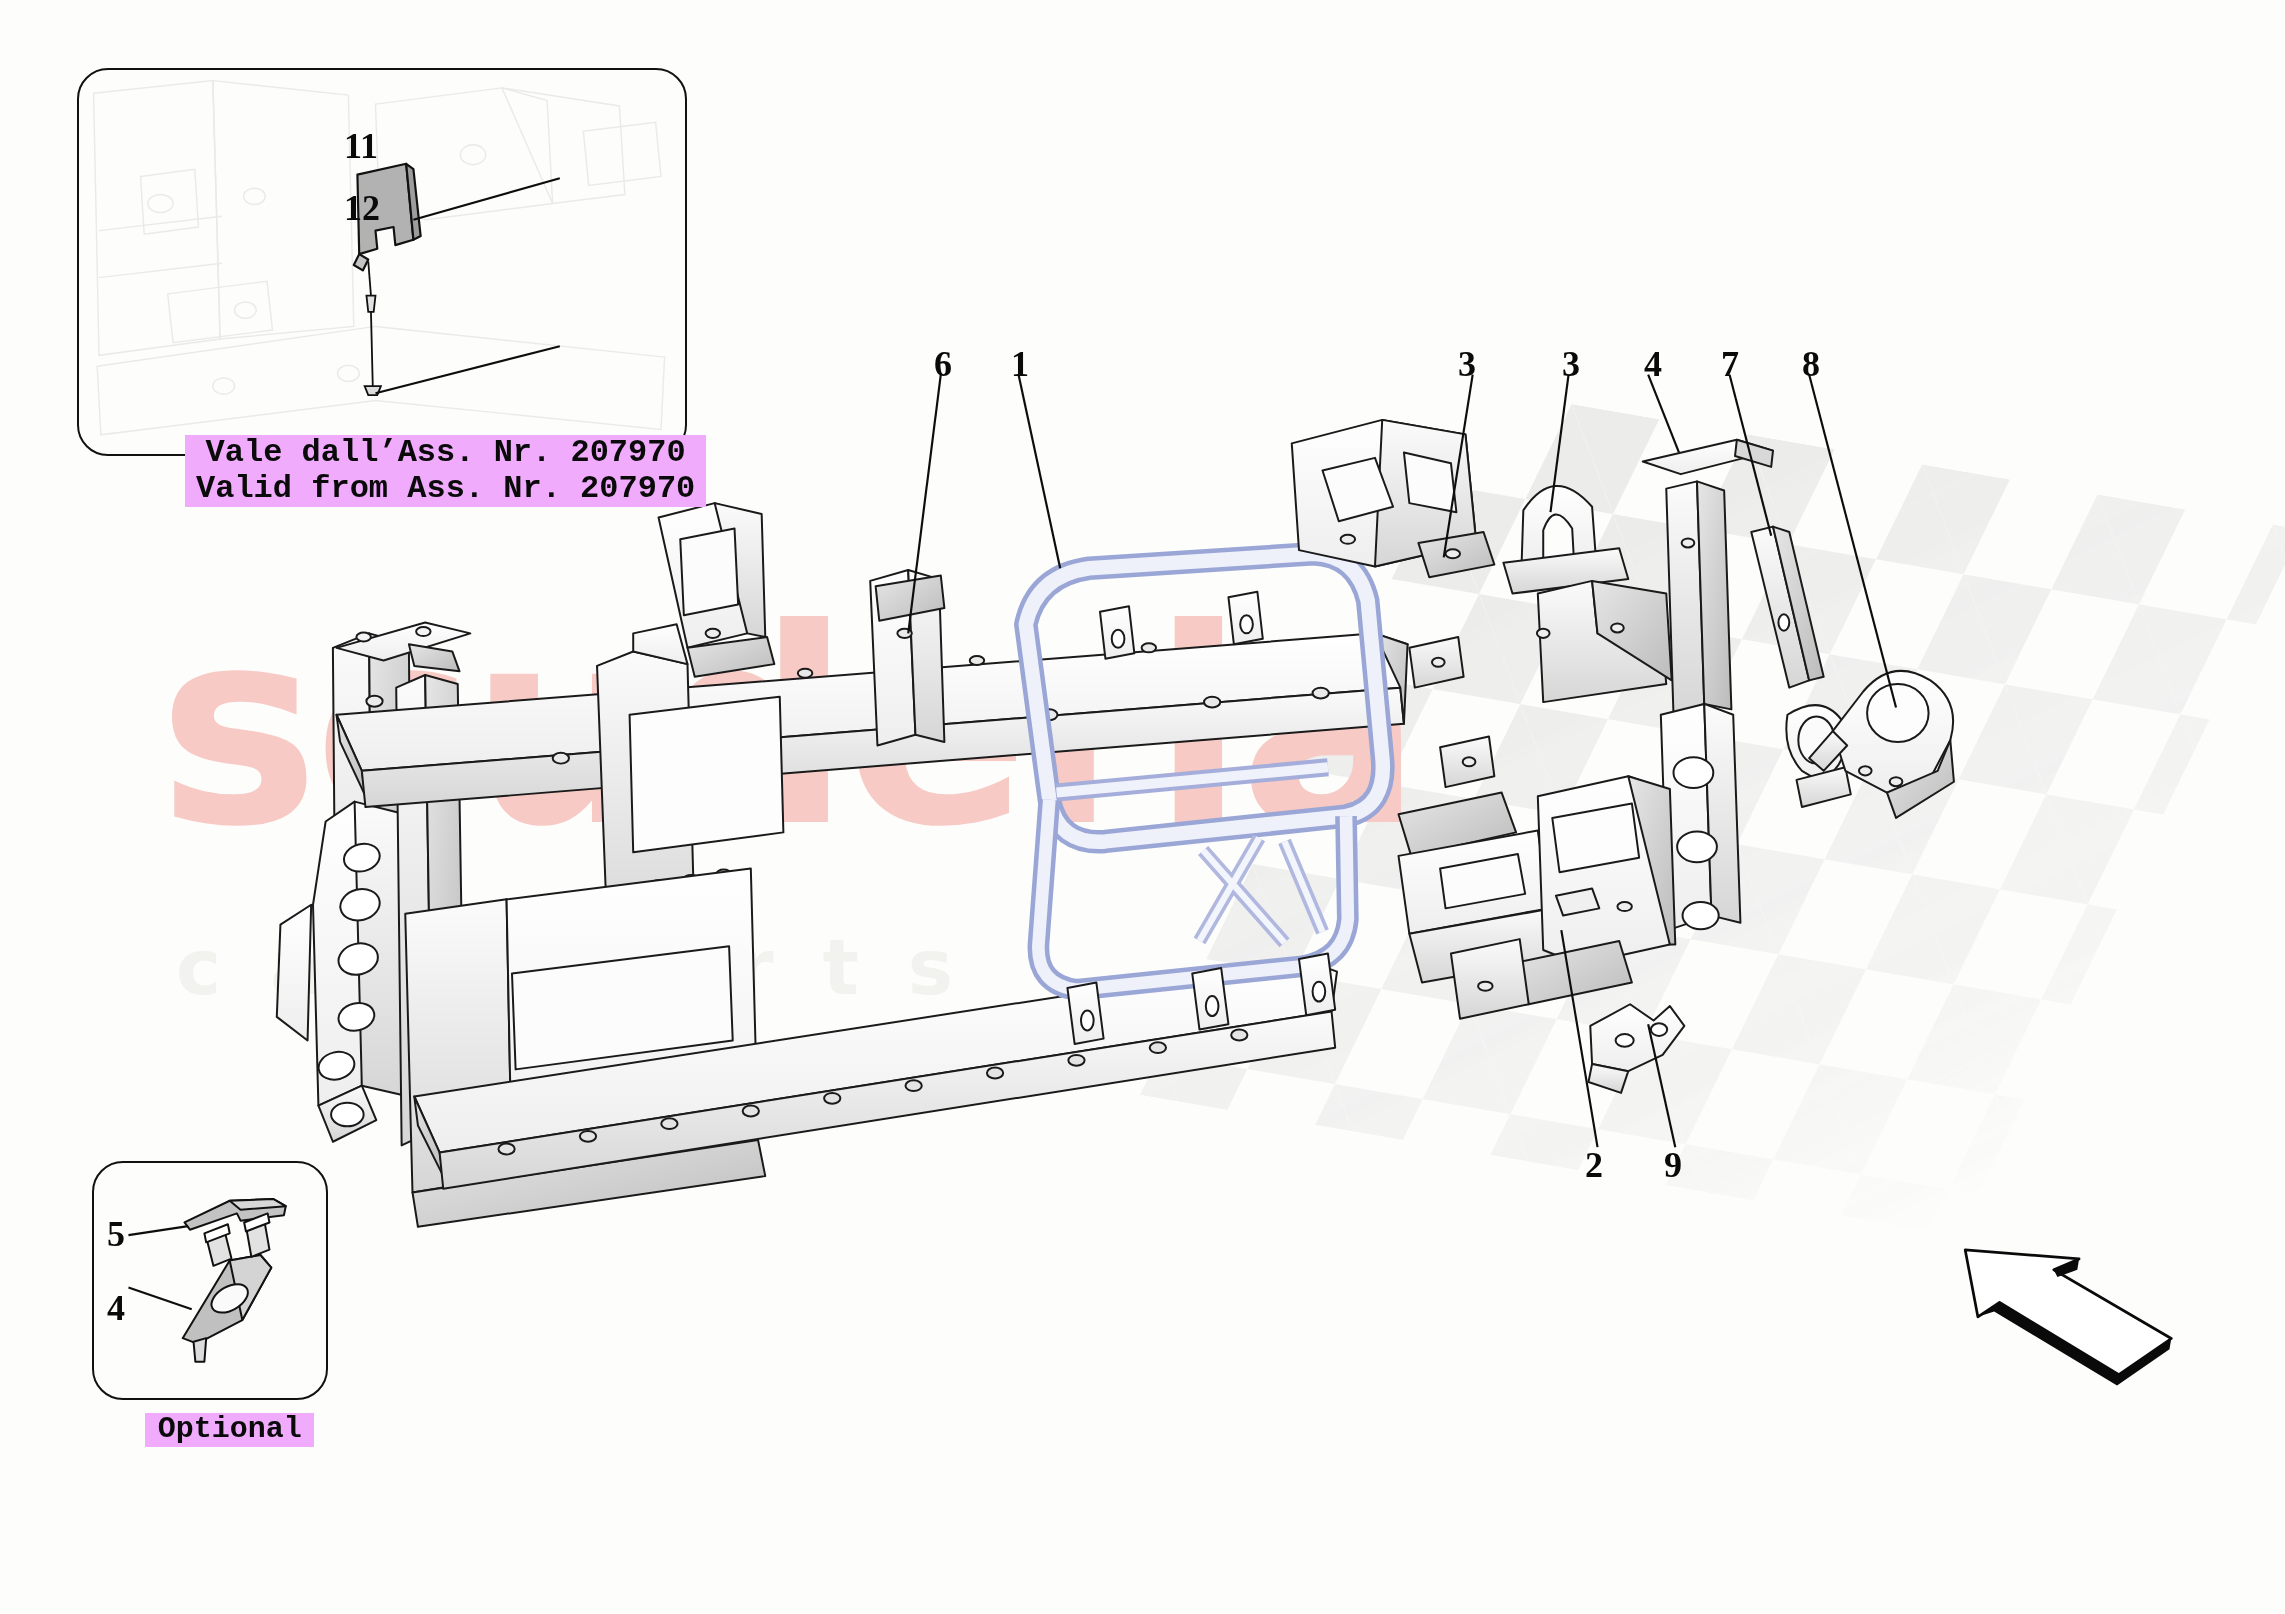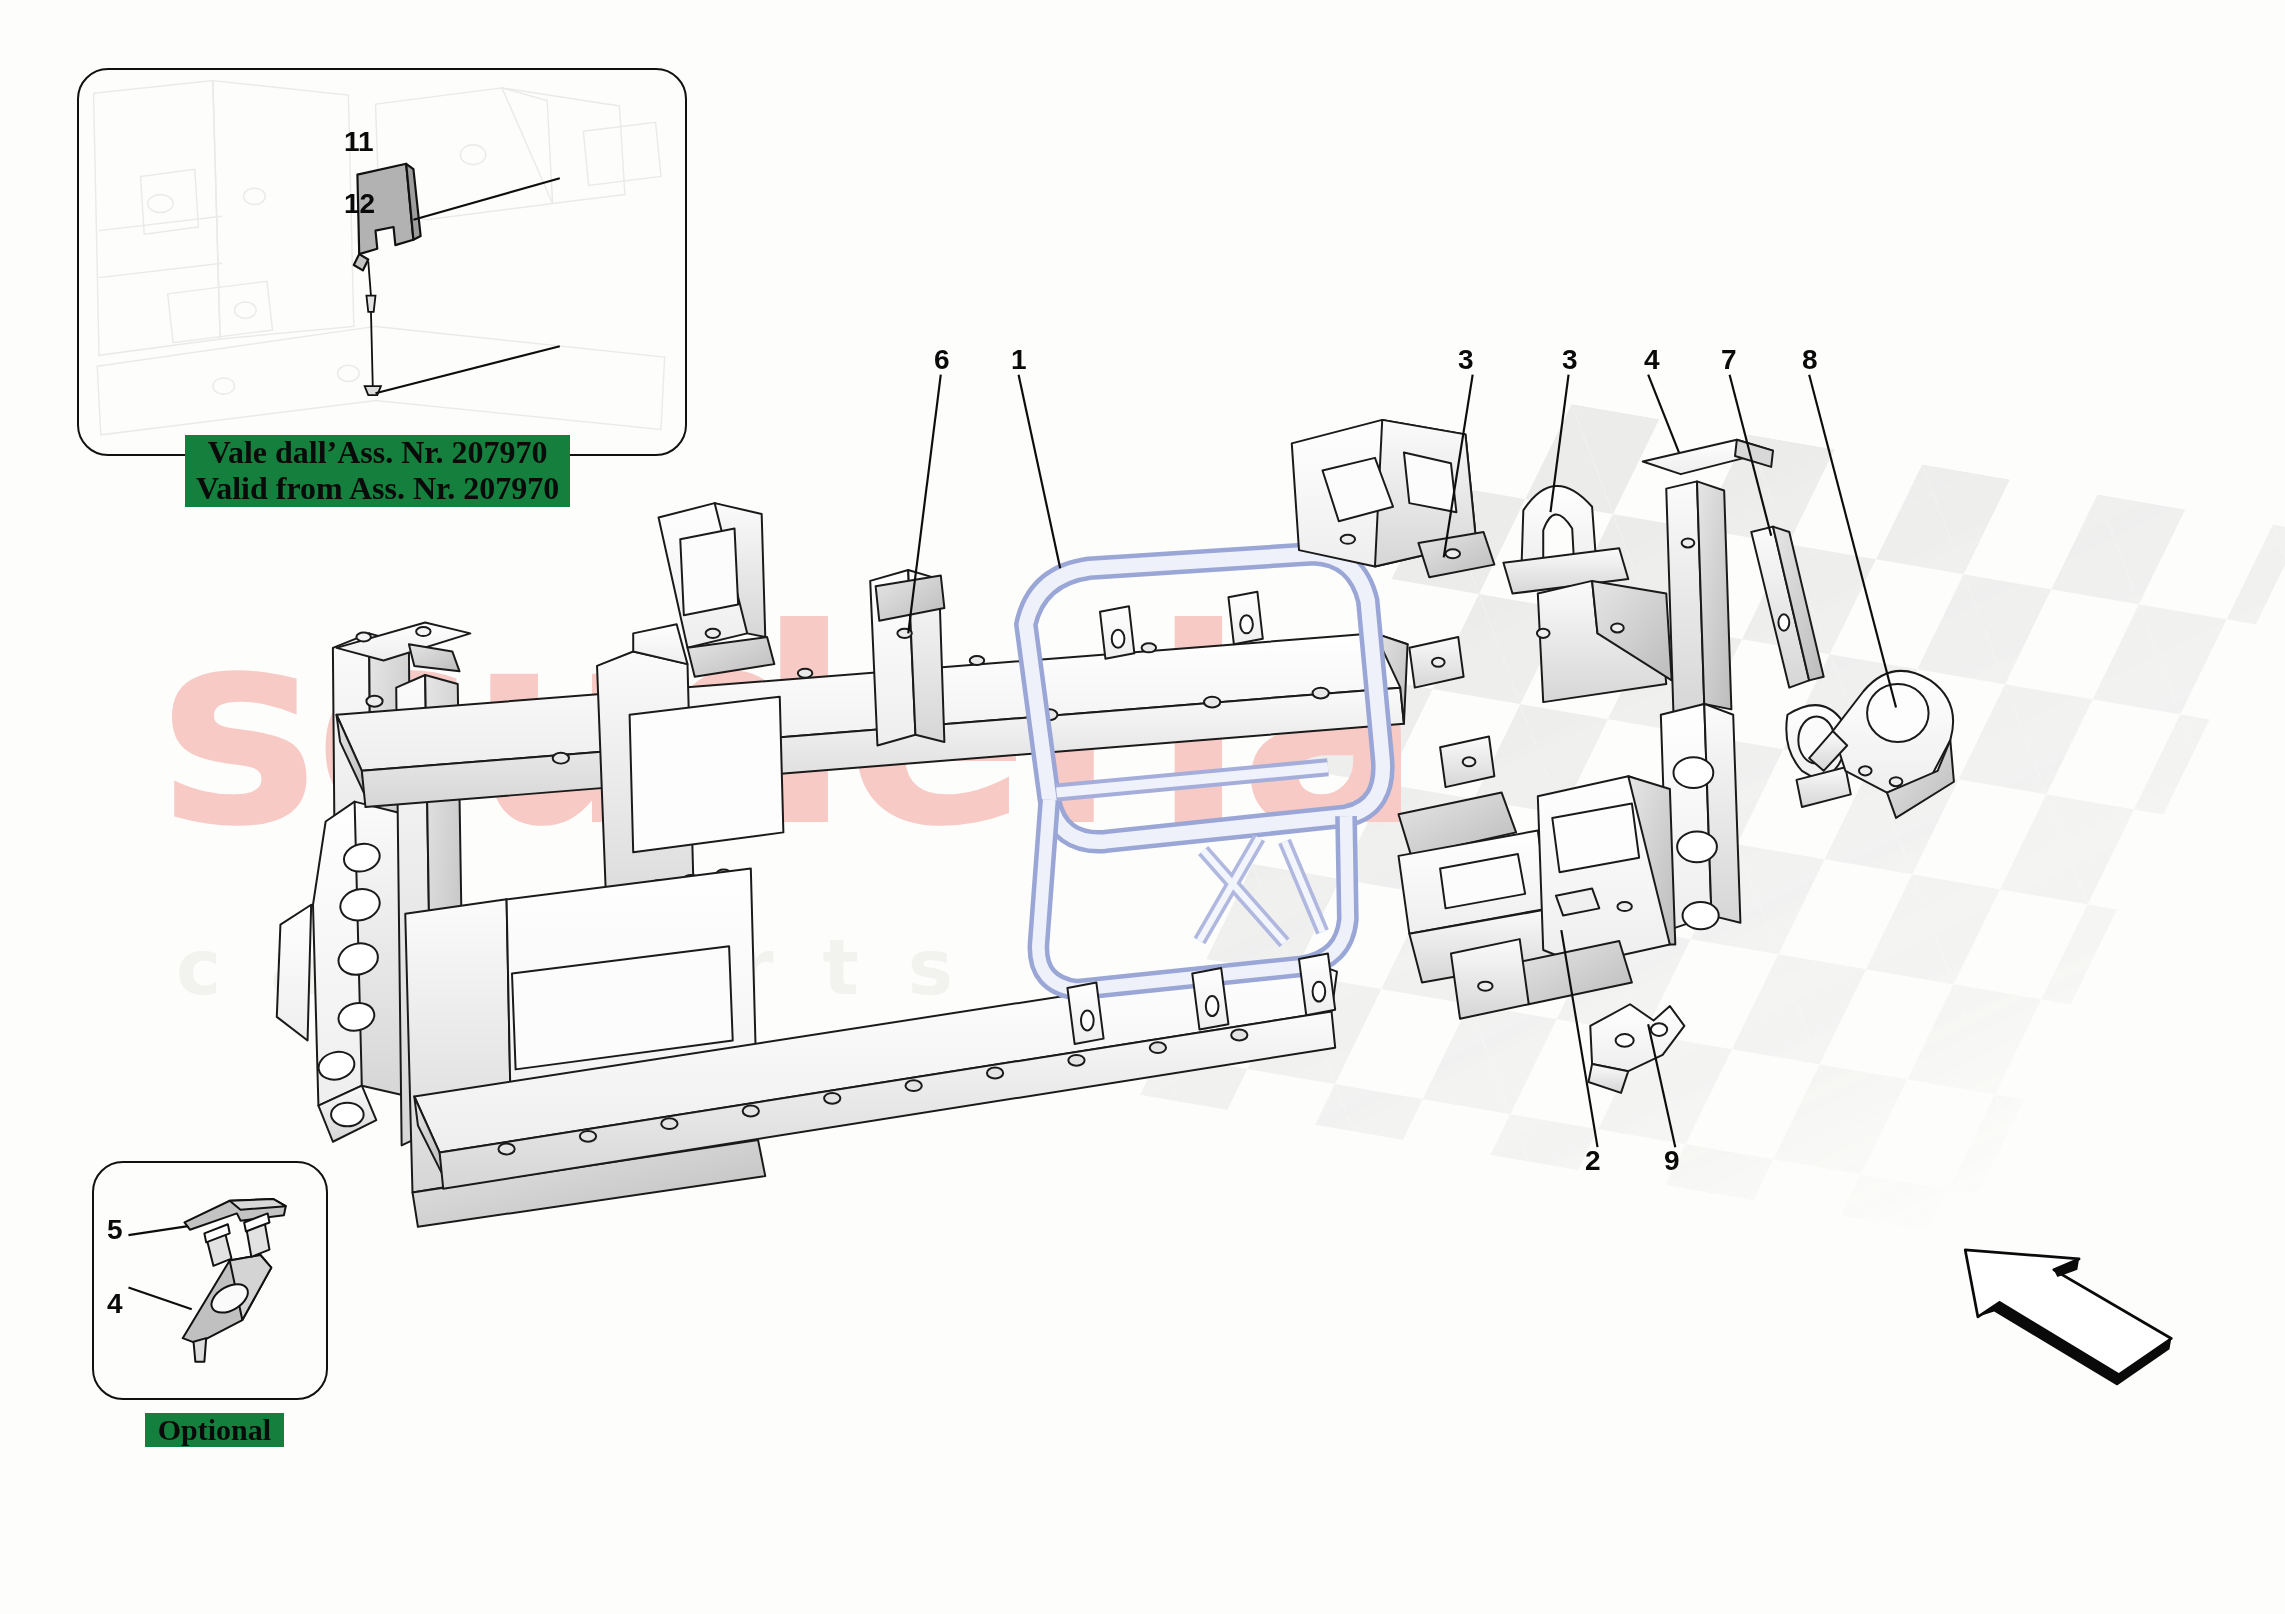--- a/index.html
+++ b/index.html
@@ -45,41 +45,41 @@
     -webkit-mask-image:linear-gradient(to bottom right,rgba(0,0,0,1) 20%,rgba(0,0,0,.55) 75%,rgba(0,0,0,0) 100%);
     mask-image:linear-gradient(to bottom right,rgba(0,0,0,1) 20%,rgba(0,0,0,.55) 75%,rgba(0,0,0,0) 100%);
   }
 
   
   .art{position:absolute;left:0;top:0;width:2285px;height:1615px;}
 
   
   .callout{
     position:absolute;
-    font-family:Liberation Sans, sans-serif;
+    font-family:Liberation Serif, serif;
     font-weight:bold;
-    font-size:28px;
+    font-size:36px;
     color:#0a0a0a;
     line-height:1;
     white-space:nowrap;
   }
 
   
   .note-box{
     position:absolute;
     border:2.3px solid #111;
     border-radius:31px;
     background:transparent;
   }
   .note-caption{
     position:absolute;
-    font-family:Liberation Serif, serif;
+    font-family:Liberation Mono, monospace;
     font-weight:bold;
     color:#0a0a0a;
-    background:#15803d;
+    background:#f0abfc;
     text-align:center;
     line-height:1.12;
     white-space:pre;
   }
   #valid-caption{font-size:32px;left:185px;top:435px;padding:0 11px;}
   #optional-caption{font-size:30px;left:145px;top:1377px;padding:0 12.7px;margin-top:36px;}
 
   .ghost{opacity:.09;}
 </style>
 </head>

